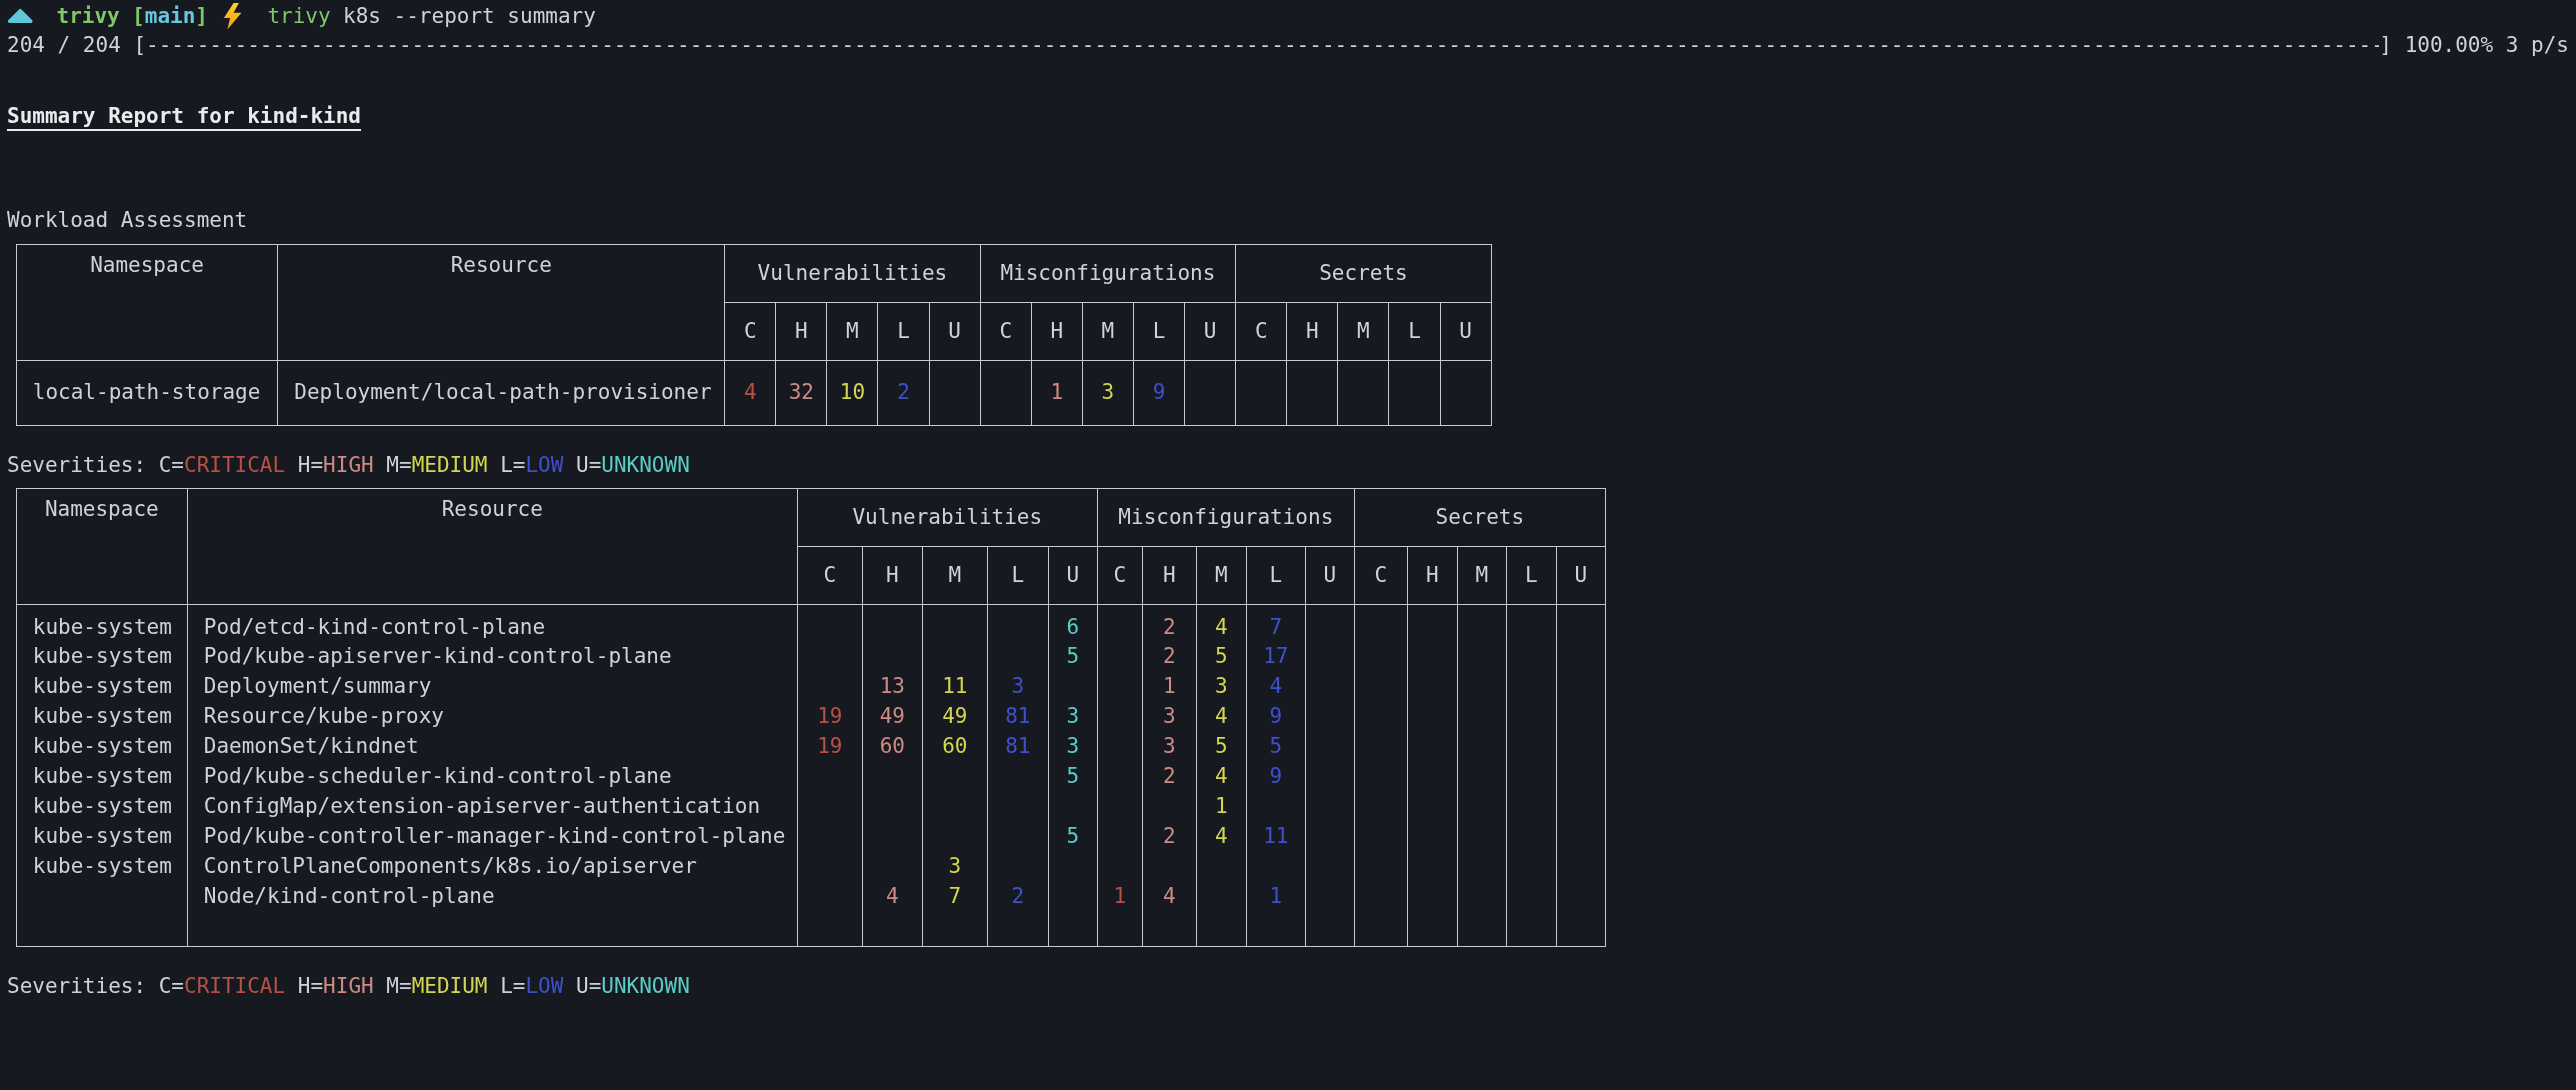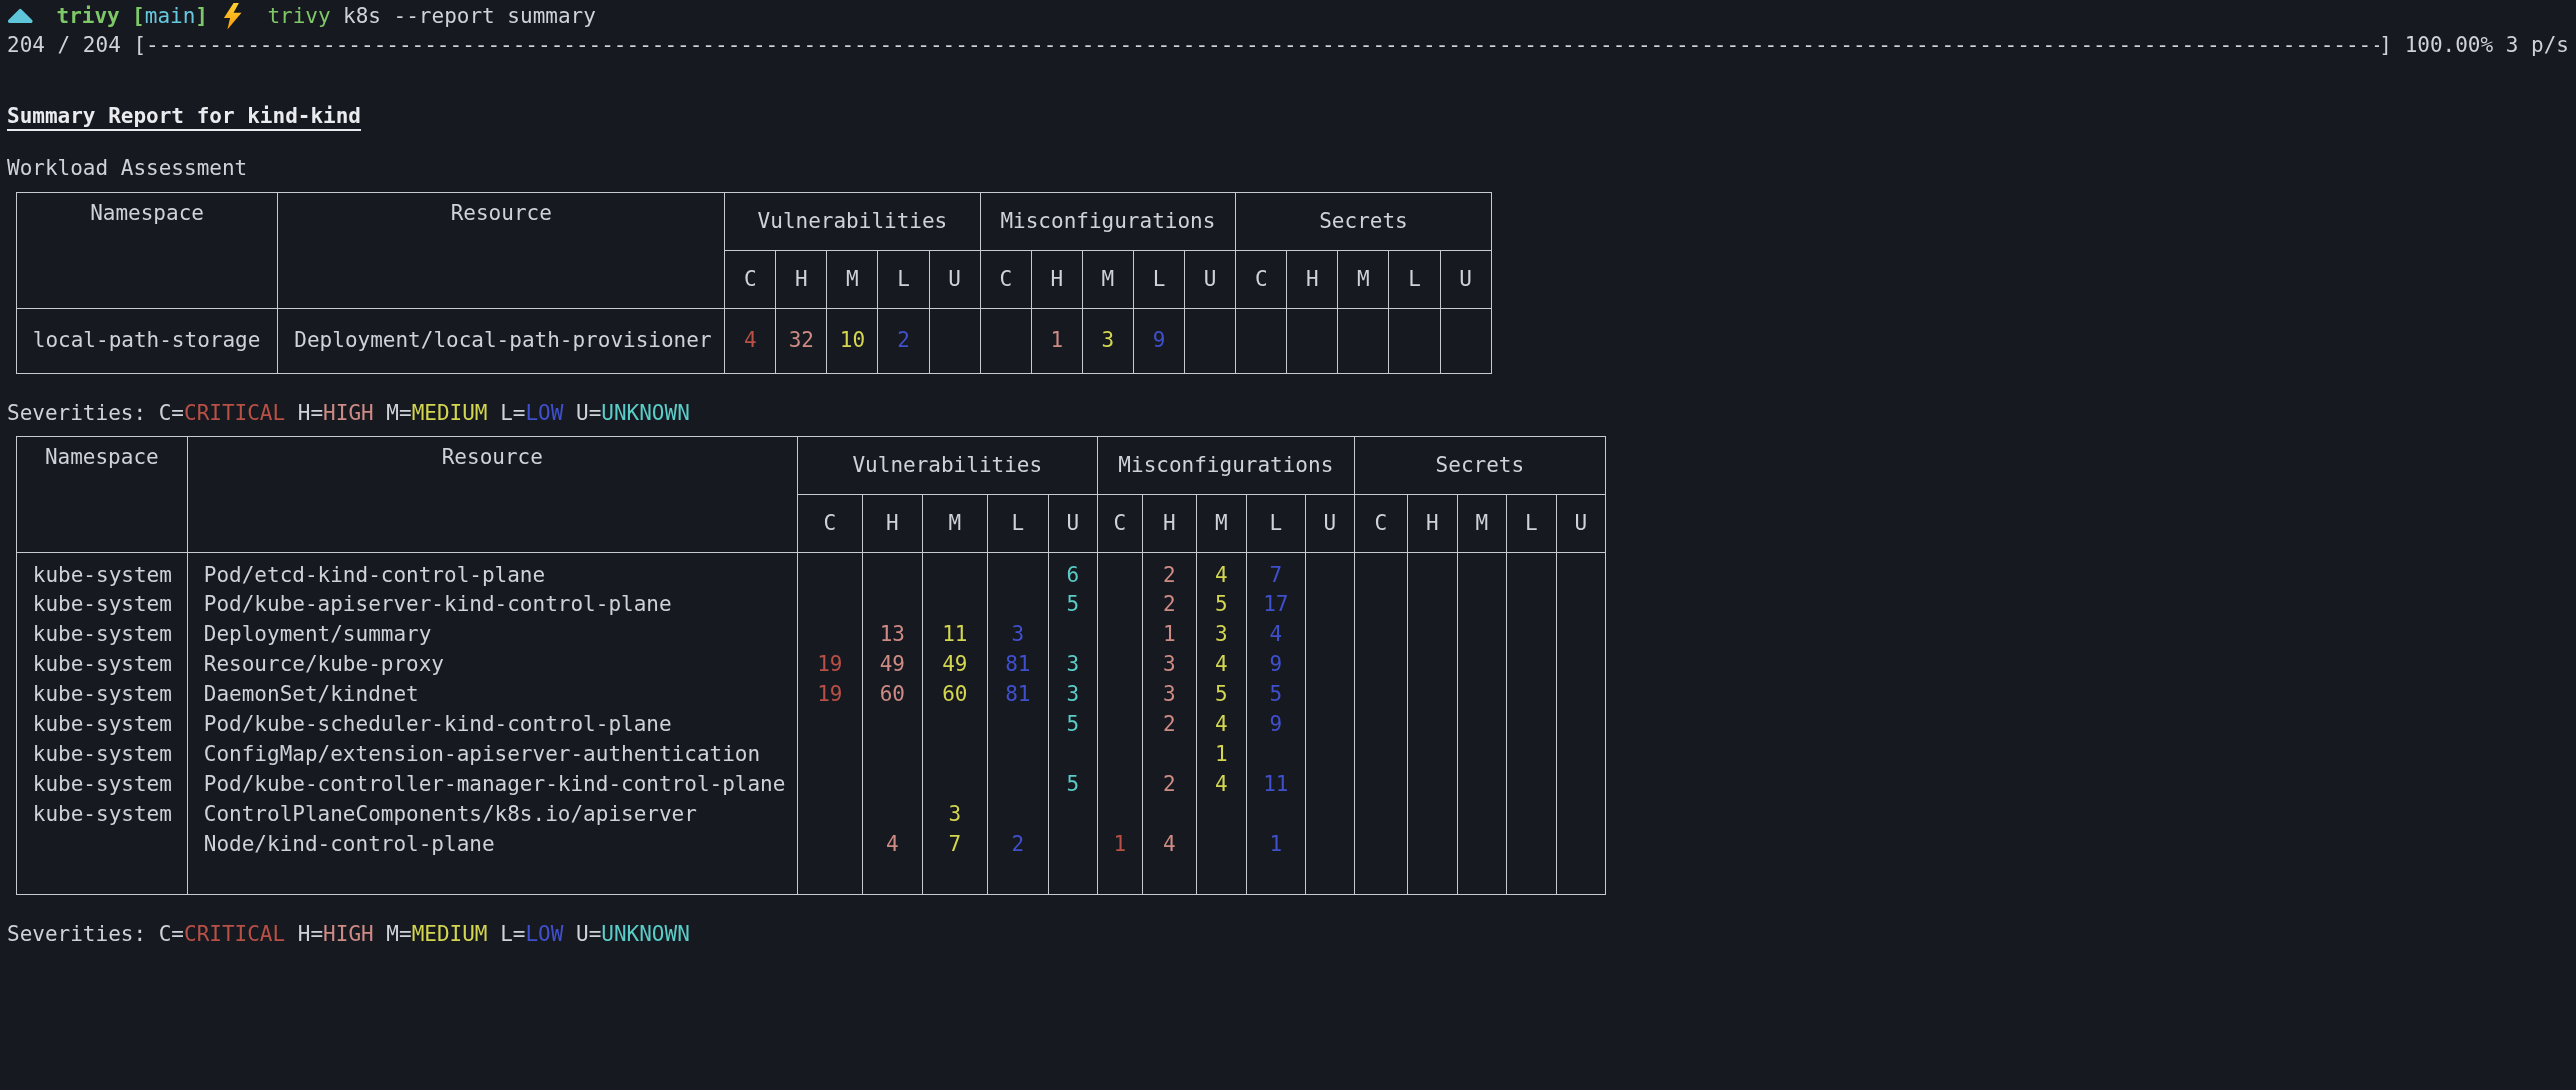--- a/index.html
+++ b/index.html
@@ -22,37 +22,37 @@
     font-family:"DejaVu Sans Mono","Liberation Mono",monospace;
     font-size:21px;line-height:29px;
   }
   .screen{width:2576px;height:1091px;padding:1.8px 7px 0 7px;position:relative;}
   .line{white-space:pre;}
   
   .prompt{display:flex;align-items:center;height:29px;}
   .prompt .tri{display:inline-flex;align-items:center;margin-right:23px;}
   .seg-dir{color:var(--green);font-weight:bold;}
   .seg-bracket{color:var(--green);font-weight:bold;}
-  .seg-branch{color:var(--cyan);font-weight:normal;}
+  .seg-branch{color:var(--cyan);font-weight:bold;}
   .gap-s{margin-right:12.4px;}
   .gap-m{margin-right:15px;}
   .bolt{display:inline-flex;align-items:center;margin-right:25px;}
   .seg-cmd{color:var(--green);margin-right:12.4px;}
   .seg-args{color:var(--fg);}
   
   .progress{display:flex;height:29px;width:2562px;}
   .progress .dashes{flex:1 1 auto;overflow:hidden;white-space:pre;}
   
   .report-title{
     margin-top:42px;font-weight:bold;color:#e9ebee;
     text-decoration:underline;text-underline-offset:6.2px;text-decoration-thickness:1.8px;
     height:29px;
   }
   .section-heading{height:29px;}
-  .heading-workload{margin-top:23px;}
+  .heading-workload{margin-top:75px;}
   .heading-infra{margin-top:60px;}
   
   table{border-collapse:collapse;table-layout:fixed;margin-top:8.8px;margin-left:8.8px;}
   table,th,td{border:1.8px solid var(--border);}
   th{font-weight:normal;color:var(--fg);}
   th.group{height:58px;text-align:center;}
   tr.subrow th{height:58px;text-align:center;}
   th.nsr{vertical-align:top;text-align:center;padding-top:6px;}
   td.ns,td.rs{text-align:left;padding-left:16px;padding-right:10.6px;}
   td.num{text-align:center;padding:0;}

